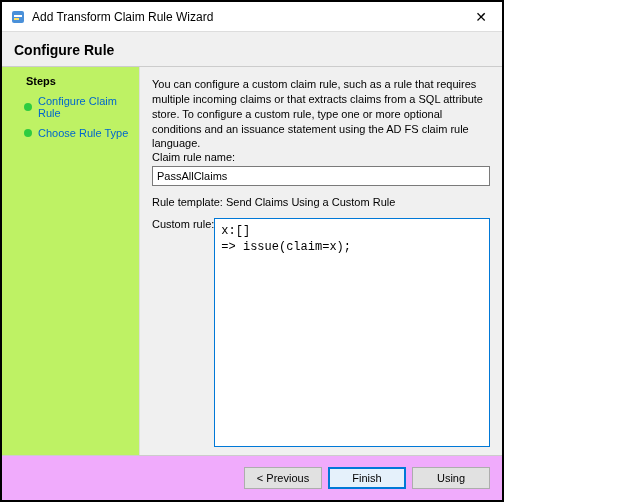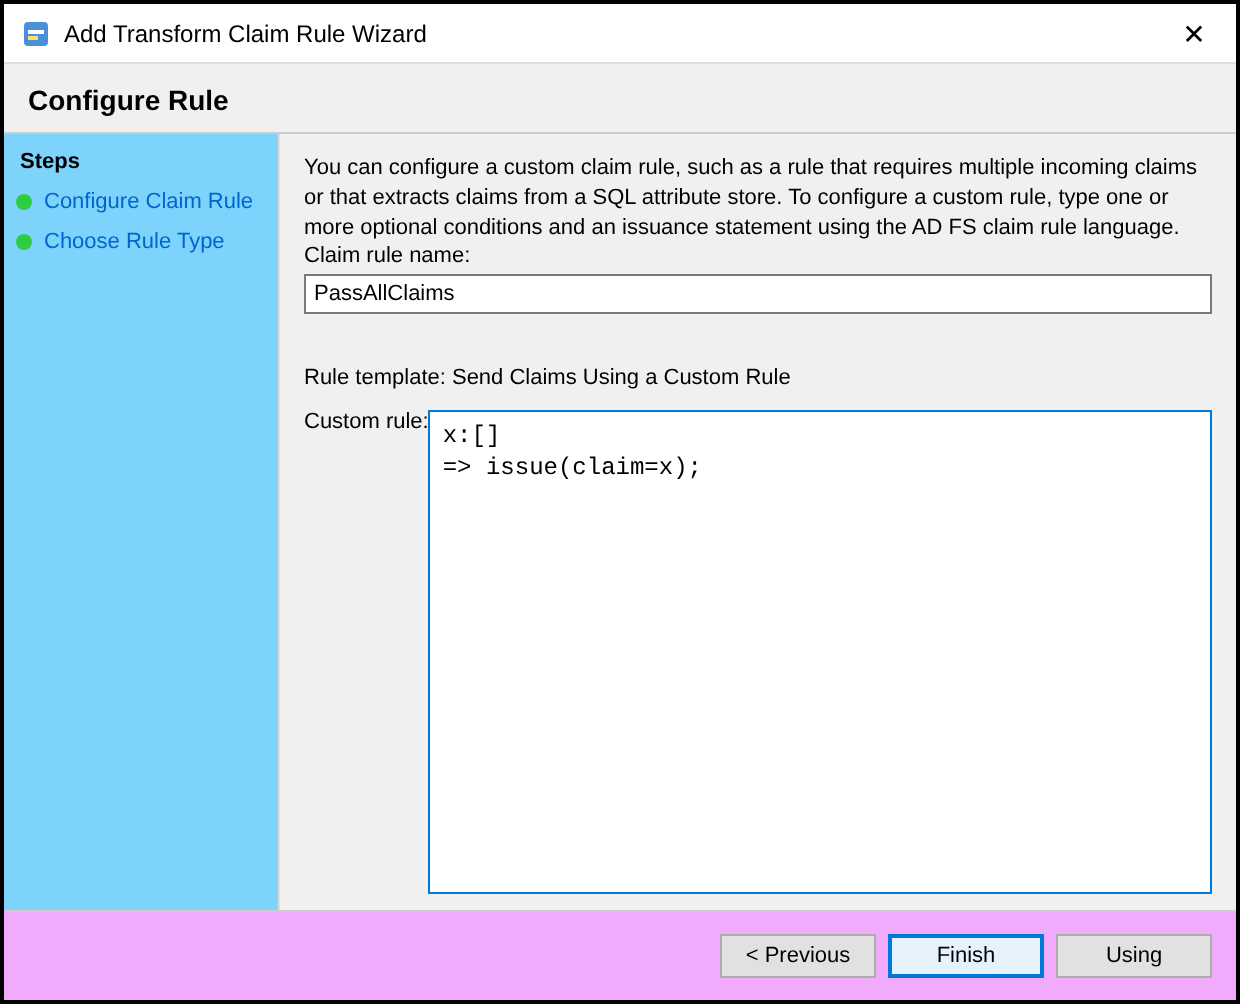--- a/index.html
+++ b/index.html
@@ -4,21 +4,21 @@
 <style>
   * { box-sizing: border-box; }
   html, body { margin: 0; padding: 0; }
   body {
     font-family: "Segoe UI", Tahoma, sans-serif;
     font-size: 11px;
     color: #000;
     background: #fff;
   }
   .window {
-    width: 620px;
+    width: 504px;
     height: 502px;
     border: 2px solid #000;
     display: flex;
     flex-direction: column;
     background: #f0f0f0;
   }
   .titlebar {
     height: 30px;
     background: #fff;
     display: flex;
@@ -57,22 +57,22 @@
   }
   .content {
     flex: 1;
     display: flex;
     border-top: 1px solid #ccc;
     border-bottom: 1px solid #ccc;
     min-height: 0;
   }
   .sidebar {
     width: 138px;
-    background: #7dd3fc;
-    padding: 8px 0 0 0;
+    background: #bef264;
+    padding: 8px 0 0 16px;
     border-right: 1px solid #ddd;
   }
   .sidebar-title {
     font-weight: 700;
     font-size: 11px;
     padding: 0 8px 4px 8px;
   }
   .step {
     display: flex;
     align-items: center;
@@ -112,21 +112,21 @@
     width: 100%;
     height: 20px;
     border: 1px solid #7a7a7a;
     background: #fff;
     font-size: 11px;
     padding: 2px 4px;
     font-family: inherit;
   }
   .template-line {
     font-size: 11px;
-    margin: 26px 0 10px 0;
+    margin: 10px 0 10px 0;
   }
   .custom-area-wrap {
     flex: 1;
     display: flex;
     flex-direction: row;
     min-height: 0;
   }
   .custom-area {
     flex: 1;
     width: 100%;

